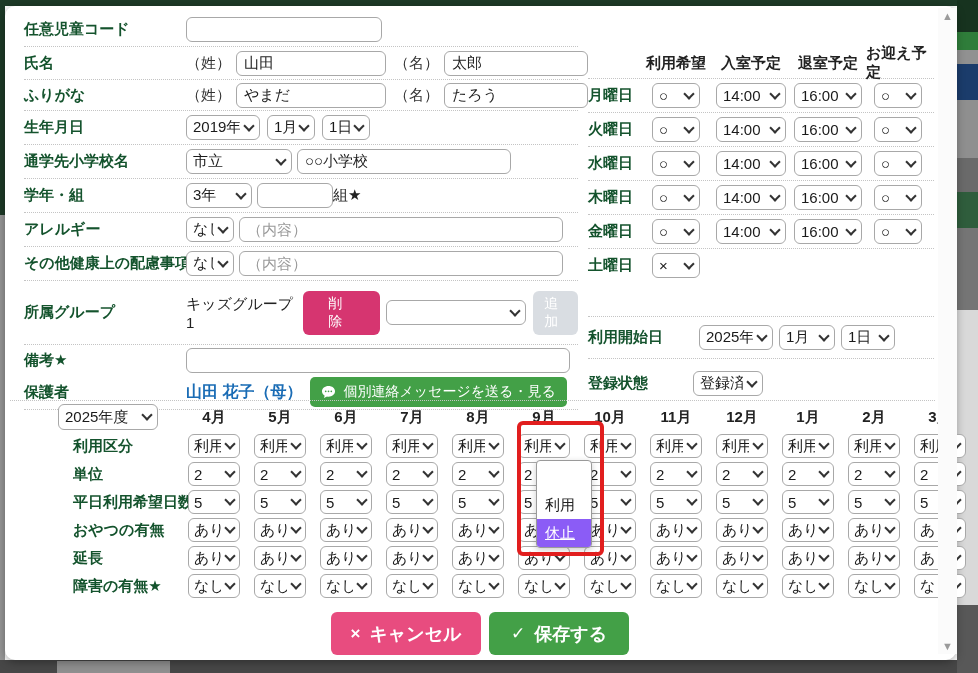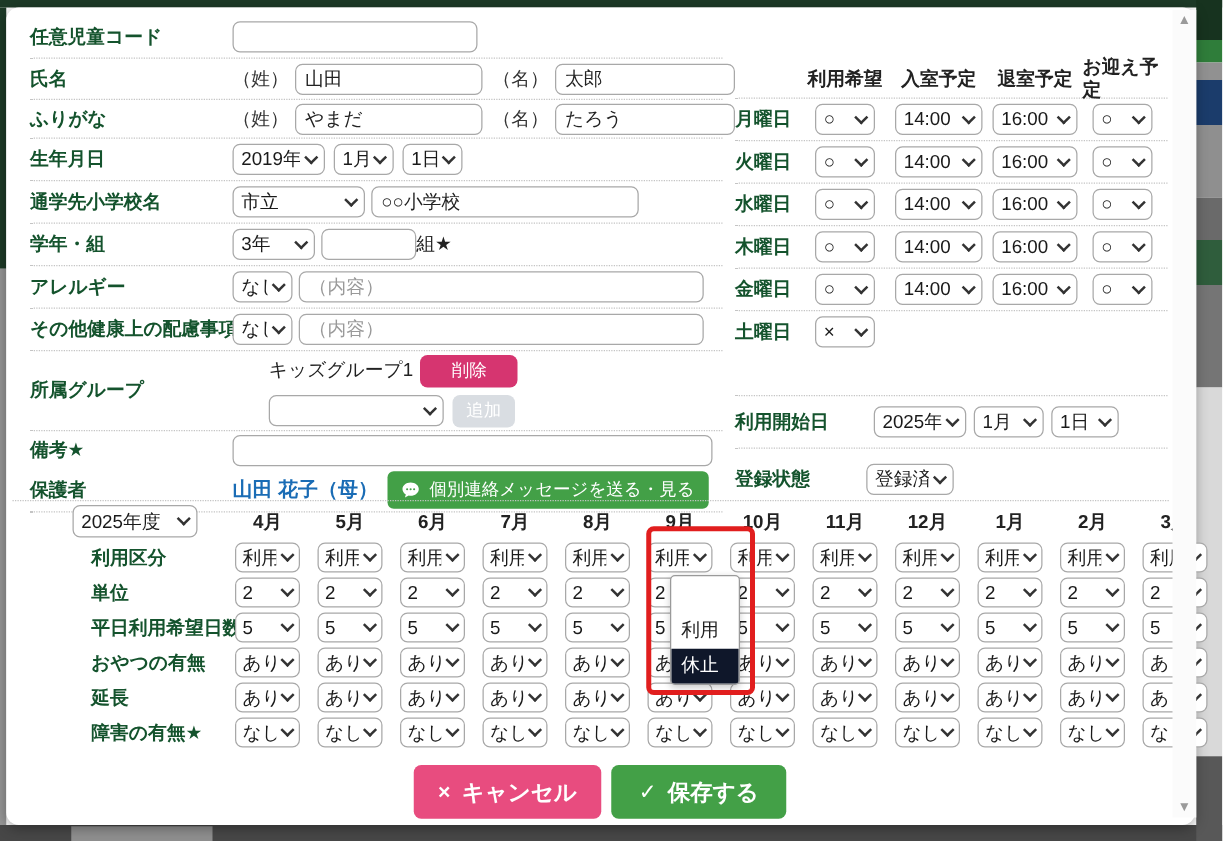--- a/index.html
+++ b/index.html
@@ -22,21 +22,21 @@
   
   .left-col{position:absolute;left:24px;top:12px;width:554px;}
   .lrow{display:flex;align-items:center;border-bottom:1px dotted #c4c4c4;}
   .lrow .lbl{width:162px;flex:none;}
   .h34{height:34px}.h32{height:32px}.h30{height:30px}.h33{height:33px}.h63{height:63px}
   .noline{border-bottom:none!important;}
   .pfx{color:#333;margin-right:5px;white-space:nowrap;}
   .ml8{margin-left:8px}.ml5{margin-left:5px}.mr7{margin-right:7px}
   .i196{width:196px}.i150{width:150px}.i144{width:144px}.i214{width:214px}.i76{width:76px}.i324{width:324px}.i384{width:384px}
   .w48{width:48px}.w54{width:54px}.w56{width:56px}.w66{width:66px}.w68{width:68px}.w70{width:70px}.w74{width:74px}.w106{width:106px}.w140{width:140px}
-  .grp-col{display:flex;flex-direction:column;justify-content:center;gap:6px;margin-left:29px;}
+  .grp-col{display:flex;flex-direction:row;justify-content:center;gap:6px;}
   .grp-line{display:flex;align-items:center;}
   .btn-del{background:#d63570;color:#fff;border-radius:6px;font-size:14px;padding:4px 25px;margin-left:6px;cursor:pointer;}
   .btn-add{background:#d9dde2;color:#fff;border-radius:6px;font-size:14px;padding:4px 11px;margin-left:7px;cursor:pointer;}
   .guardian-name{color:#1a6cb5;font-weight:700;font-size:16px;white-space:nowrap;}
   .btn-msg{display:inline-flex;align-items:center;gap:7px;background:#43a047;color:#fff;border-radius:5px;
            font-size:14px;padding:6px 11px;margin-left:8px;cursor:pointer;white-space:nowrap;}
   
   .right-col{position:absolute;left:588px;top:12px;width:346px;}
   .r-spacer1{height:36px;}
   .r-row{display:flex;align-items:center;border-bottom:1px dotted #c4c4c4;}
@@ -60,21 +60,21 @@
   .mcell{width:66px;flex:none;display:flex;align-items:center;justify-content:center;}
   .mlabelcell{width:123px;flex:none;justify-content:flex-start;padding-left:15px;box-sizing:border-box;}
   .mmonth{font-weight:700;}
   .msel{width:52px;height:24px;padding:0 5px;}
   .yearsel{width:100px;height:26px;}
   
   .dd-panel{position:absolute;left:536px;top:460px;width:54px;background:#fff;border:1px solid #9a9a9a;border-radius:4px;
             box-shadow:0 2px 6px rgba(0,0,0,.2);z-index:5;overflow:hidden;}
   .opt{height:28px;line-height:28px;padding-left:8px;font-size:15px;cursor:pointer;}
   .opt-blank{height:30px;}
-  .opt-hl{background:#0f172a;color:#fff;}
+  .opt-hl{background:#8b5cf6;color:#fff;text-decoration:underline;}
   .red-box{position:absolute;left:517px;top:421px;width:87px;height:135px;box-sizing:border-box;
            border:4px solid #e11e1e;border-radius:6px;z-index:6;pointer-events:none;}
   
   .btn-cancel,.btn-save{position:absolute;top:612px;height:43px;border-radius:6px;color:#fff;font-size:18px;font-weight:700;
         display:flex;align-items:center;justify-content:center;gap:9px;cursor:pointer;}
   .btn-cancel{left:331px;width:150px;background:#e84c7f;}
   .btn-save{left:489px;width:140px;background:#43a047;}
   .bicon{font-weight:700;font-size:17px;}
   
   .scrollbar{position:absolute;left:938px;top:8px;width:19px;height:646px;background:#fbfbfb;z-index:4;}

